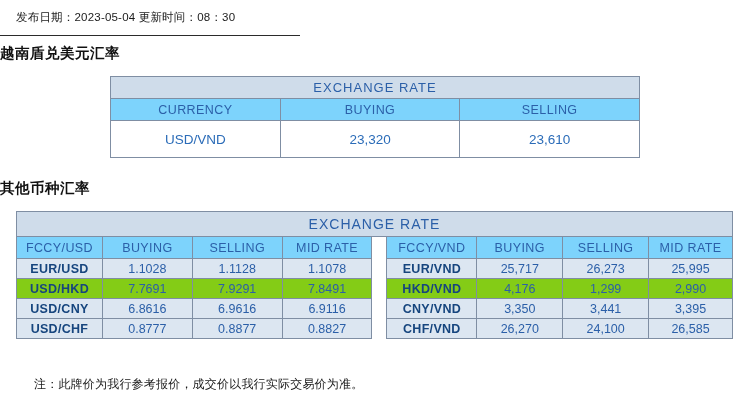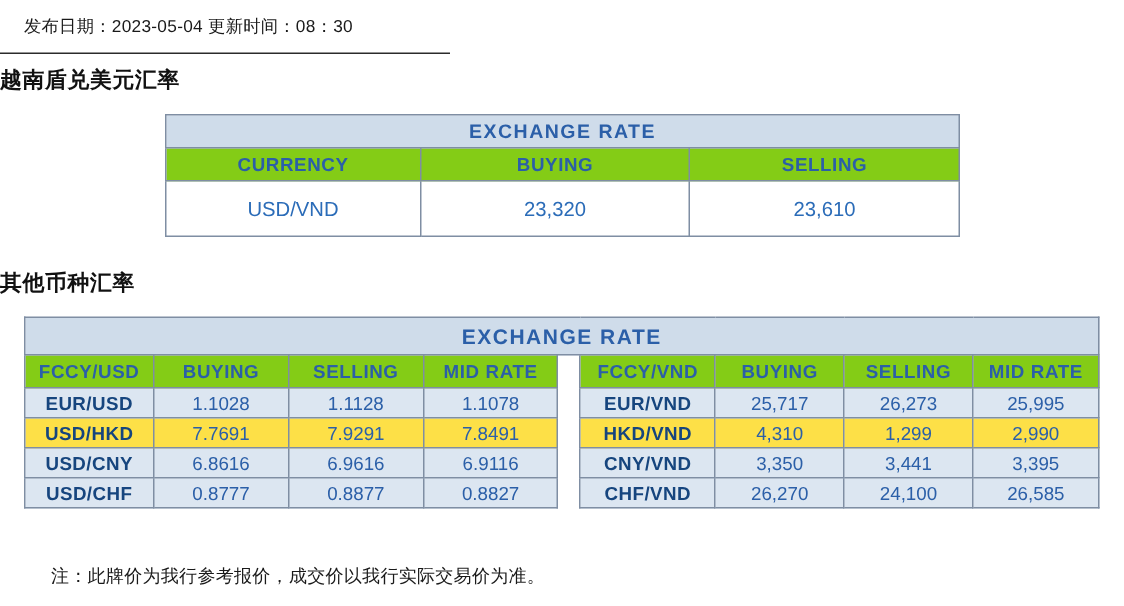--- a/index.html
+++ b/index.html
@@ -65,27 +65,27 @@
   }
   table.rate td, table.rate th {
     border: 1px solid #7f8ea3;
     text-align: center;
     color: #2b5fa8;
     font-size: 12.5px;
     padding: 0;
   }
   .band {
     background: #cfdcea;
-    font-weight: bold;
+    font-weight: normal;
     color: #16457e;
     letter-spacing: 1px;
   }
   .colhdr {
-    background: #84cc16;
-    font-weight: bold;
+    background: #7dd3fc;
+    font-weight: normal;
     color: #16457e;
     font-size: 12px;
     letter-spacing: 0.4px;
     margin-left: 47px;
   }
 
   
   #usd-table {
     left: 110px;
     top: 76px;
@@ -113,21 +113,21 @@
   #other-table tr.title-row td {
     height: 24px;
     font-size: 14px;
   }
   #other-table tr.head-row td { height: 21px; }
   #other-table tr.data-row td {
     height: 19px;
     font-size: 12.5px;
   }
   #other-table .rowpair-a td { background: #dce6f1; }
-  #other-table .rowpair-b td { background: #fde047; }
+  #other-table .rowpair-b td { background: #84cc16; }
   #other-table td.pair {
     font-weight: bold;
     color: #16457e;
     letter-spacing: 0.3px;
   }
   #other-table td.spacer {
     border: none;
     background: #ffffff !important;
   }
   #other-table col.p1 { width: 86px; }
@@ -229,21 +229,21 @@
       </tr>
 
 
       <tr class="data-row rowpair-b">
         <td class="pair">USD/HKD</td>
         <td>7.7691</td>
         <td>7.9291</td>
         <td>7.8491</td>
         <td class="spacer"></td>
         <td class="pair">HKD/VND</td>
-        <td>4,310</td>
+        <td>4,176</td>
         <td>1,299</td>
         <td>2,990</td>
       </tr>
 
       <tr class="data-row rowpair-a">
         <td class="pair">USD/CNY</td>
         <td>6.8616</td>
         <td>6.9616</td>
         <td>6.9116</td>
         <td class="spacer"></td>

